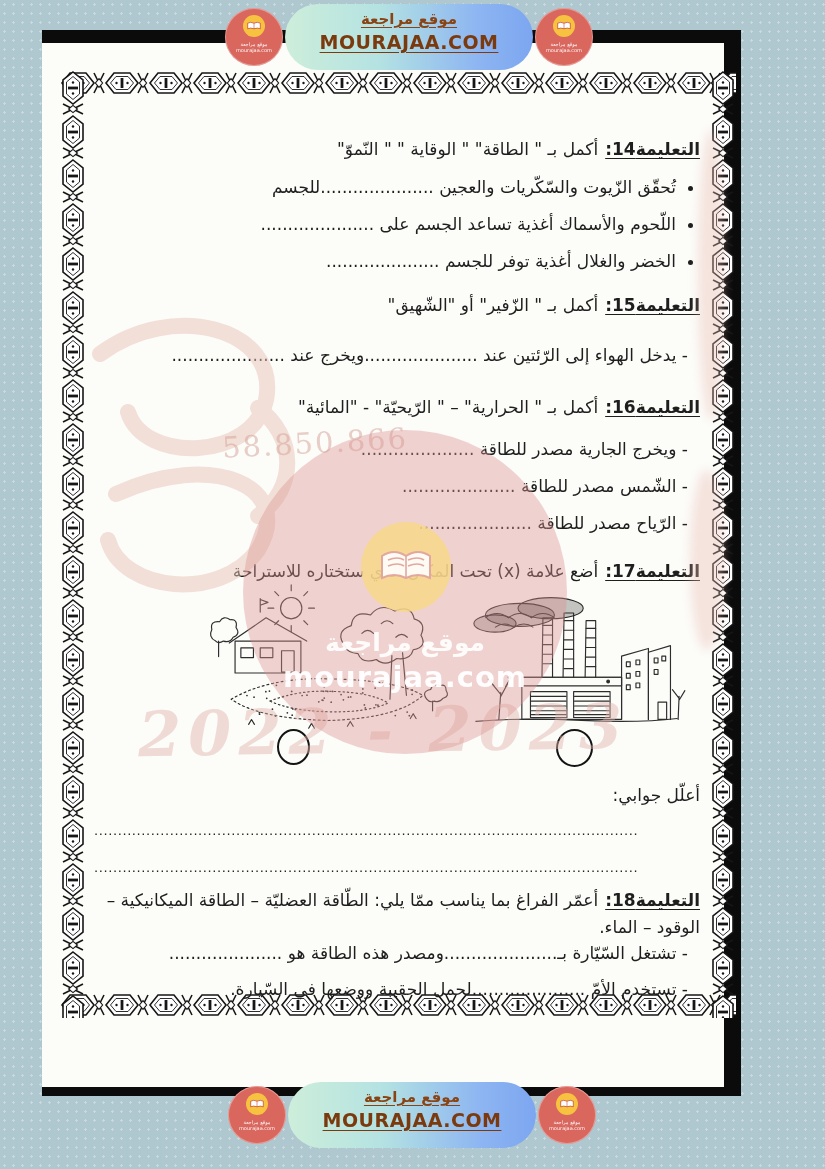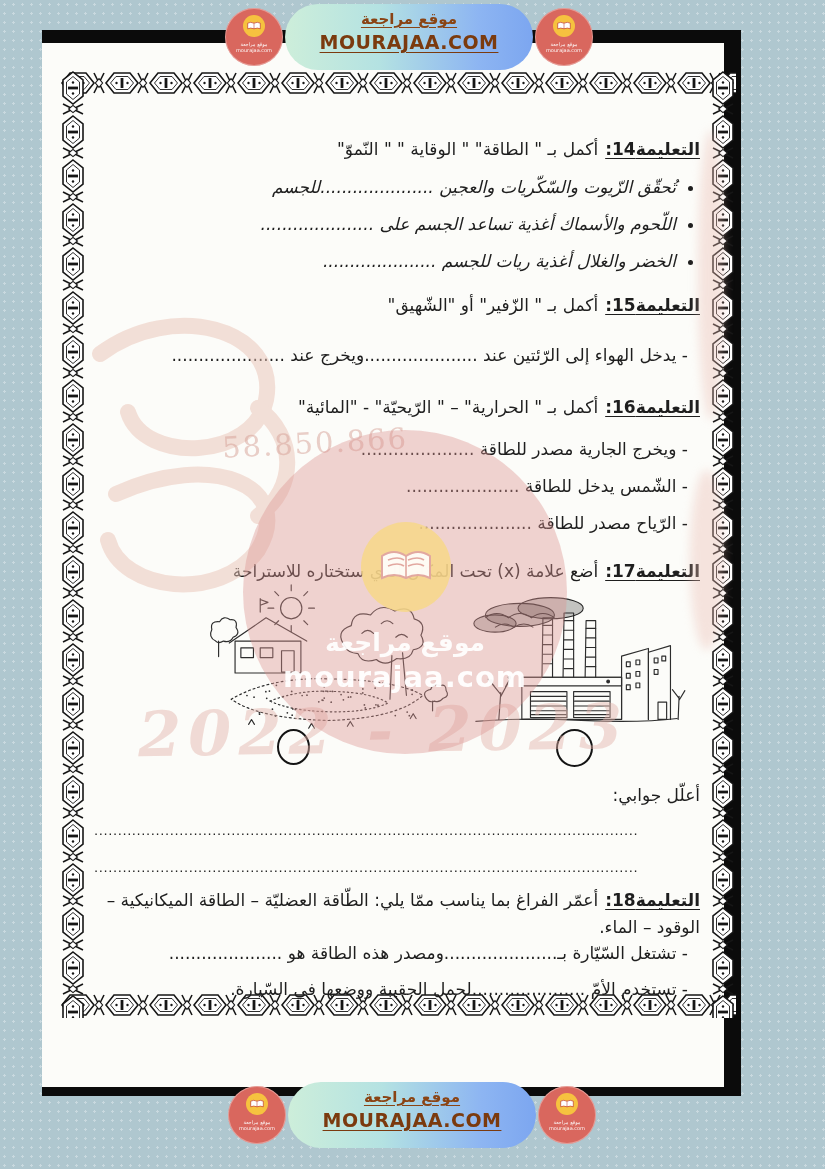--- a/index.html
+++ b/index.html
@@ -29,21 +29,21 @@
 
   
   .content{
     position:absolute;left:52px;top:60px;width:606px;height:945px;
     direction:rtl;text-align:right;color:#1e1e1e;
     font-size:17px;line-height:24px;z-index:4;
   }
   .inst{margin:0;}
   .inst-label{font-weight:bold;text-decoration:underline;text-underline-offset:3px;margin-inline-end:7px;text-align:center;}
   #p14{margin-top:34px;}
-  ul.b14{margin:14px 24px 0 0;padding:0;list-style:disc;font-style:italic;}
+  ul.b14{margin:14px 24px 0 0;padding:0;list-style:disc;}
   ul.b14 li{margin-bottom:13px;}
   #p15{margin-top:20px;}
   .dash-item{margin:0;padding-right:12px;}
   #i15{margin-top:26px;}
   #p16{margin-top:28px;}
   .g16{margin-top:18px;}
   .g16 p{margin-bottom:13px;}
   #p17{margin-top:24px;}
   .images-row{position:relative;height:142px;margin-top:4px;}
   .img-abs{position:absolute;}
@@ -809,30 +809,30 @@
           </g>
         </g>
       </svg>
 
     <div class="content">
 
       <p class="inst" id="p14"><span class="inst-label">التعليمة14:</span><span>أكمل بـ " الطاقة" " الوقاية "  " النّموّ"</span></p>
       <ul class="b14">
         <li>تُحقّق الزّيوت والسّكّريات والعجين .....................للجسم</li>
         <li>اللّحوم والأسماك أغذية تساعد الجسم على .....................</li>
-        <li>الخضر والغلال أغذية ريات للجسم .....................</li>
+        <li>الخضر والغلال أغذية توفر للجسم .....................</li>
       </ul>
 
       <p class="inst" id="p15"><span class="inst-label">التعليمة15:</span><span>أكمل بـ " الزّفير" أو "الشّهيق"</span></p>
       <p class="dash-item" id="i15">- يدخل الهواء إلى الرّئتين عند .....................ويخرج عند .....................</p>
 
       <p class="inst" id="p16"><span class="inst-label">التعليمة16:</span><span>أكمل بـ " الحرارية" – " الرّيحيّة" - "المائية"</span></p>
       <div class="g16">
         <p class="dash-item">- ويخرج الجارية مصدر للطاقة .....................</p>
-        <p class="dash-item">- الشّمس يدخل للطاقة .....................</p>
+        <p class="dash-item">- الشّمس مصدر للطاقة .....................</p>
         <p class="dash-item">- الرّياح مصدر للطاقة .....................</p>
       </div>
 
       <p class="inst" id="p17"><span class="inst-label">التعليمة17:</span><span>أضع علامة (x) تحت المكان الذي ستختاره للاستراحة</span></p>
 
       <div class="images-row">
 
         <svg class="img-abs" style="left:370px;top:2px;" width="225" height="140" viewBox="0 0 230 146">
           <g class="sketch">
             <path d="M10,138 Q60,134 120,137 T220,135"></path>

